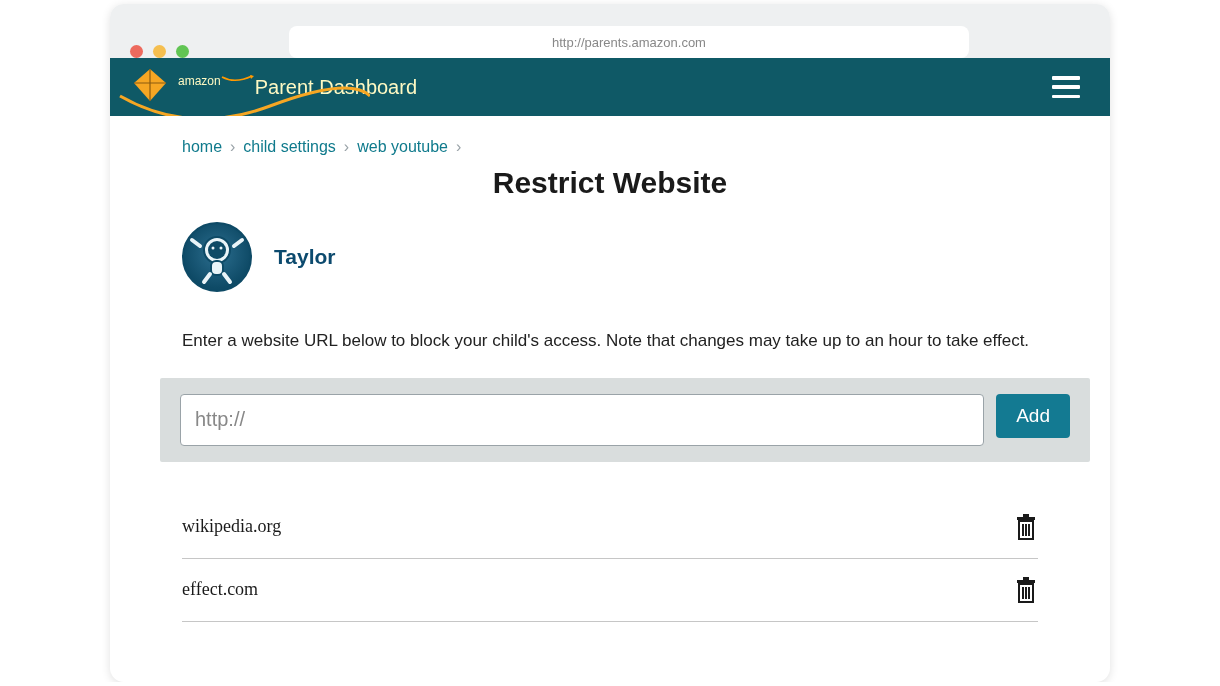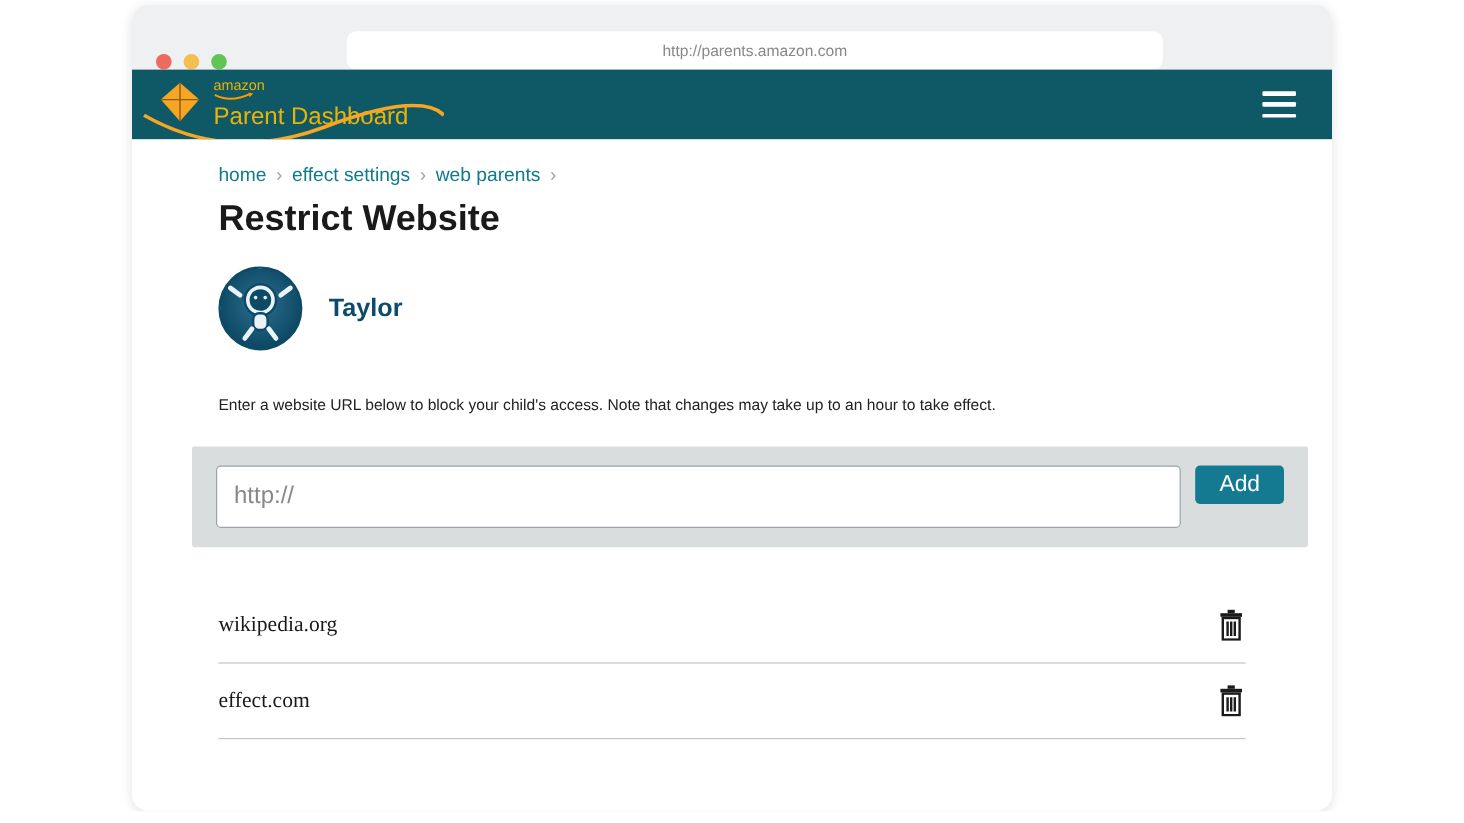--- a/index.html
+++ b/index.html
@@ -50,21 +50,21 @@
       justify-content: space-between;
       padding: 0 30px 0 20px;
       position: relative;
       overflow: hidden;
     }
     .brand { display: flex; align-items: center; gap: 8px; }
     .kite {
       width: 40px; height: 40px; position: relative;
     }
     .kite svg { width: 100%; height: 100%; }
-    .brand-text { display: flex; flex-direction: column; color: #eab308; }
+    .brand-text { display: flex; flex-direction: row; color: #fef9c3; }
     .brand-text .small { font-size: 12px; line-height: 1; }
     .brand-text .big { font-size: 20px; font-weight: 500; line-height: 1.2; }
     .swoosh { width: 34px; height: 8px; }
     .hamburger {
       width: 28px; height: 22px; cursor: pointer;
       display: flex; flex-direction: column; justify-content: space-between;
     }
     .hamburger span {
       display: block; height: 3.5px; background: #fff; border-radius: 1px;
     }
@@ -82,55 +82,56 @@
       font-size: 16px;
       margin-bottom: 10px;
     }
     .breadcrumb a { color: #0f7a8c; text-decoration: none; cursor: pointer; }
     .breadcrumb .chev { color: #9aa3a8; }
     h1.page-title {
       font-size: 30px;
       font-weight: 700;
       color: #1a1a1a;
       margin-bottom: 22px;
+      text-align: center;
     }
     .child-row {
       display: flex; align-items: center; gap: 22px;
       margin-bottom: 26px;
     }
     .avatar {
       width: 70px; height: 70px; border-radius: 50%;
       background: radial-gradient(circle at 50% 45%, #2c6e8f 0%, #0e4a66 70%);
       border: 2px solid #0e4a66;
       display: flex; align-items: center; justify-content: center;
       position: relative;
     }
     .avatar svg { width: 58px; height: 58px; }
     .child-name { font-size: 21px; font-weight: 700; color: #0c4a6e; }
-    .desc { font-size: 13px; color: #222; margin-bottom: 24px; line-height: 1.5; margin-top: 36px; }
+    .desc { font-size: 17px; color: #222; margin-bottom: 24px; line-height: 1.5; margin-top: 36px; }
     .input-row {
       background: #d9dddd;
       padding: 16px 20px;
       display: flex; gap: 12px;
       margin: 0 -52px 34px -22px;
       border-radius: 2px;
     }
     .url-input {
       flex: 1;
       height: 52px;
       font-size: 20px;
       padding: 0 14px;
       border: 1.5px solid #9aa3a8;
       border-radius: 4px;
       background: #fff;
       color: #333;
     }
     .url-input::placeholder { color: #888; }
     .add-btn {
-      height: 32px;
+      height: 44px;
       padding: 0 20px;
       background: #137a92;
       color: #fff;
       border: none;
       border-radius: 4px;
       font-size: 19px;
       cursor: pointer;
     }
     .blocked-list { }
     .blocked-row {
@@ -189,23 +190,23 @@
         <span></span>
         <span></span>
     </div>
   </div>
 
   <div class="content">
 
     <nav class="breadcrumb">
       <a>home</a>
       <span class="chev">›</span>
-      <a>effect settings</a>
+      <a>child settings</a>
       <span class="chev">›</span>
-      <a>web parents</a>
+      <a>web youtube</a>
       <span class="chev">›</span>
     </nav>
 
     <h1 class="page-title">Restrict Website</h1>
 
     <div class="child-row">
       <div class="avatar">
         <svg viewBox="0 0 58 58">
           <circle cx="29" cy="22" r="13" fill="#eaf4f8" stroke="#0e4a66" stroke-width="2"></circle>
           <circle cx="29" cy="22" r="9" fill="#0e4a66"></circle>

